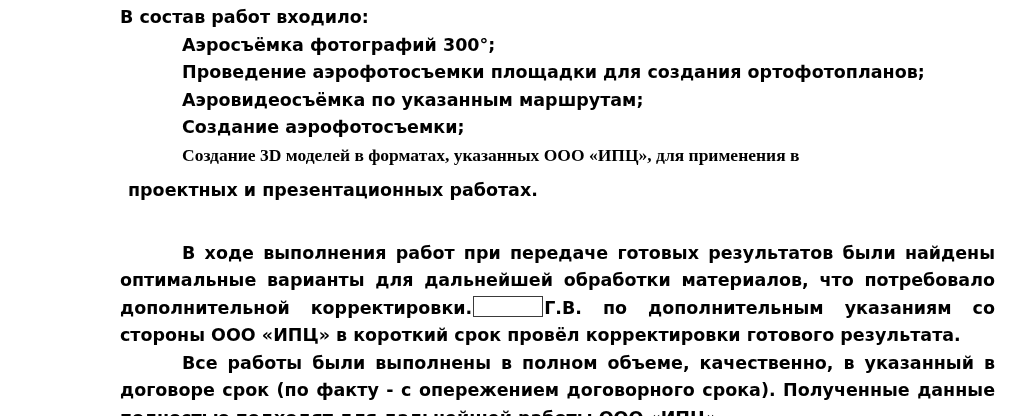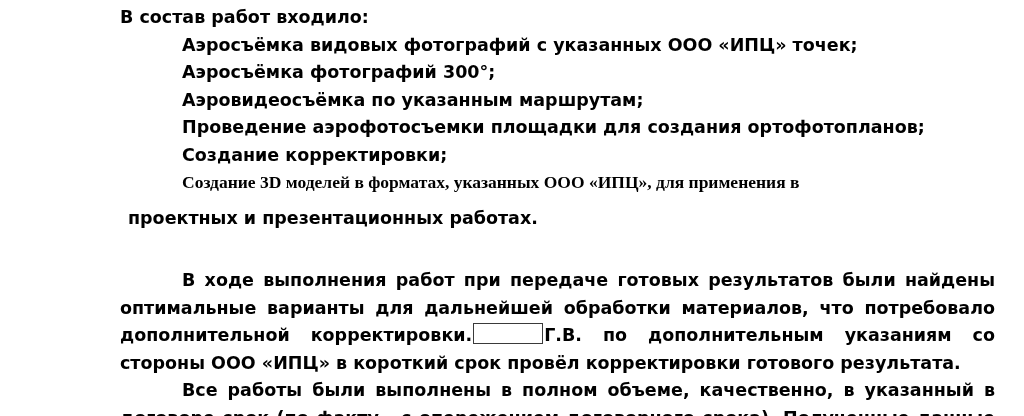--- a/index.html
+++ b/index.html
@@ -66,25 +66,24 @@
   }
 </style>
 </head>
 <body>
 
 <div class="page">
   <div class="doc-body">
 
     <p class="lead-line">В состав работ входило:</p>
 
-    <p class="list-line">Аэросъёмка видовых фотографий с указанных ООО «ИПЦ» точек;</p>
     <p class="list-line">Аэросъёмка фотографий 300°;</p>
+    <p class="list-line">Проведение аэрофотосъемки площадки для создания ортофотопланов;</p>
     <p class="list-line">Аэровидеосъёмка по указанным маршрутам;</p>
-    <p class="list-line">Проведение аэрофотосъемки площадки для создания ортофотопланов;</p>
-    <p class="list-line">Создание корректировки;</p>
+    <p class="list-line">Создание аэрофотосъемки;</p>
 
     <p class="list-wrap">
       <span>Создание 3D моделей в форматах, указанных ООО «ИПЦ», для применения в</span>
     </p>
     <p class="para">проектных и презентационных работах.</p>
 
     <div class="spacer"></div>
 
     <p class="indent-para">
       <span>В ходе выполнения работ при передаче готовых результатов были найдены оптимальные варианты для дальнейшей обработки материалов, что потребовало дополнительной корректировки.</span><span class="redaction"></span><span>Г.В. по дополнительным указаниям со стороны ООО «ИПЦ» в короткий срок провёл корректировки готового результата.</span>

